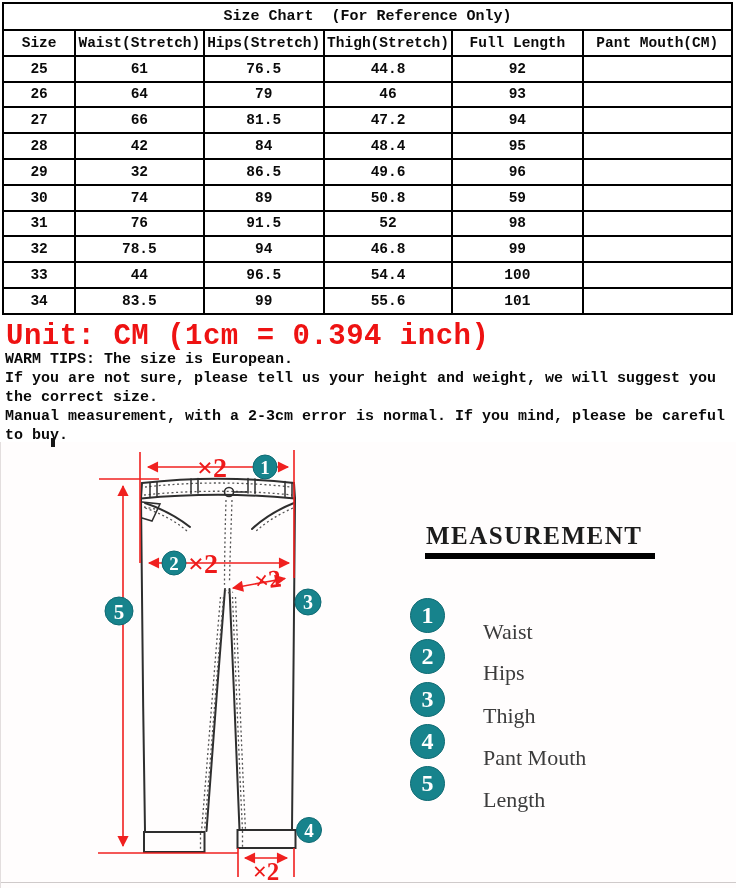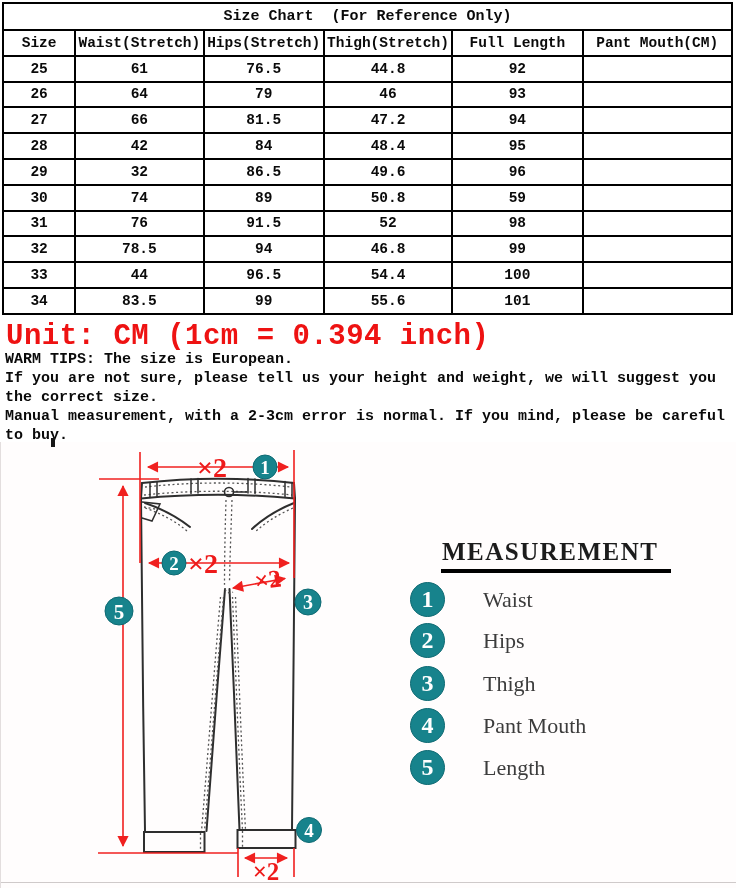--- a/index.html
+++ b/index.html
@@ -25,31 +25,31 @@
   .tips div{white-space:pre;}
 
   
   .diagram{position:absolute;top:442px;left:0;width:735px;height:446px;background:#fffdfd;
            border-left:1px solid #e3dede;border-right:1px solid #d8d2d2;}
   .stray-tick{position:absolute;top:-4px;left:50px;width:4px;height:9px;background:#161616;}
   .bottom-rule{position:absolute;top:440px;left:0;width:736px;height:1px;background:#cfcaca;}
   svg.fig{position:absolute;top:0;left:0;}
 
   
-  .legend-title{position:absolute;left:424px;top:80px;margin:16px;
+  .legend-title{position:absolute;left:424px;top:80px;margin:0;
       font-family:"Liberation Serif",serif;font-weight:bold;font-size:25px;
-      letter-spacing:1.5px;color:#1c1c1c;border-bottom:4px solid #000000;
+      letter-spacing:1.5px;color:#1c1c1c;border-bottom:6px solid #000000;
       padding:0 12px 3px 1px;}
   .legend-item{position:absolute;left:409px;height:36px;}
   .legend-item .badge{display:inline-block;width:35px;height:35px;border-radius:50%;
       background:#17838c;border:1px solid #0e6a73;box-sizing:border-box;
       color:#fff;font-family:"Liberation Serif",serif;font-weight:bold;font-size:24px;
       text-align:center;line-height:32px;vertical-align:middle;}
   .legend-item .lbl{display:inline-block;margin-left:38px;vertical-align:middle;
-      font-family:"Liberation Serif",serif;font-size:22px;color:#3c3c3c;line-height:35px;}
+      font-family:"Liberation Serif",serif;font-size:22px;color:#3c3c3c;line-height:35px;margin-top:32px;}
   .li-0{top:140px}.li-1{top:181px}.li-2{top:224px}.li-3{top:266px}.li-4{top:308px}
 
   
   .jean{stroke:#2e2e2e;stroke-width:2;fill:none;stroke-linecap:round;}
   .stitch{stroke:#555;stroke-width:1.3;fill:none;stroke-dasharray:2 2.6;}
   .red{stroke:#f0201f;stroke-width:1.6;fill:none;}
   .redtxt{fill:#ee1a1a;font-family:"Liberation Serif",serif;font-weight:bold;}
   .bcirc{fill:#17838c;stroke:#0e6a73;stroke-width:1;}
   .bnum{fill:#fff;font-family:"Liberation Serif",serif;font-weight:bold;text-anchor:middle;}
 </style>

